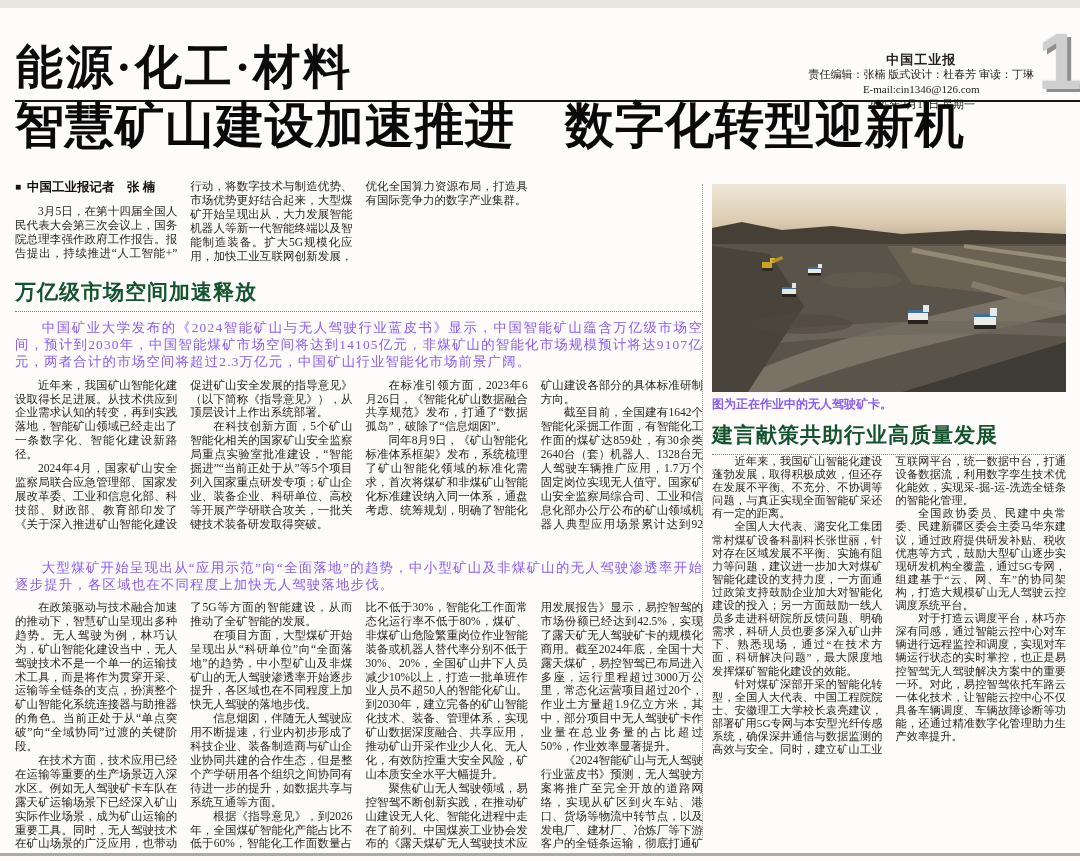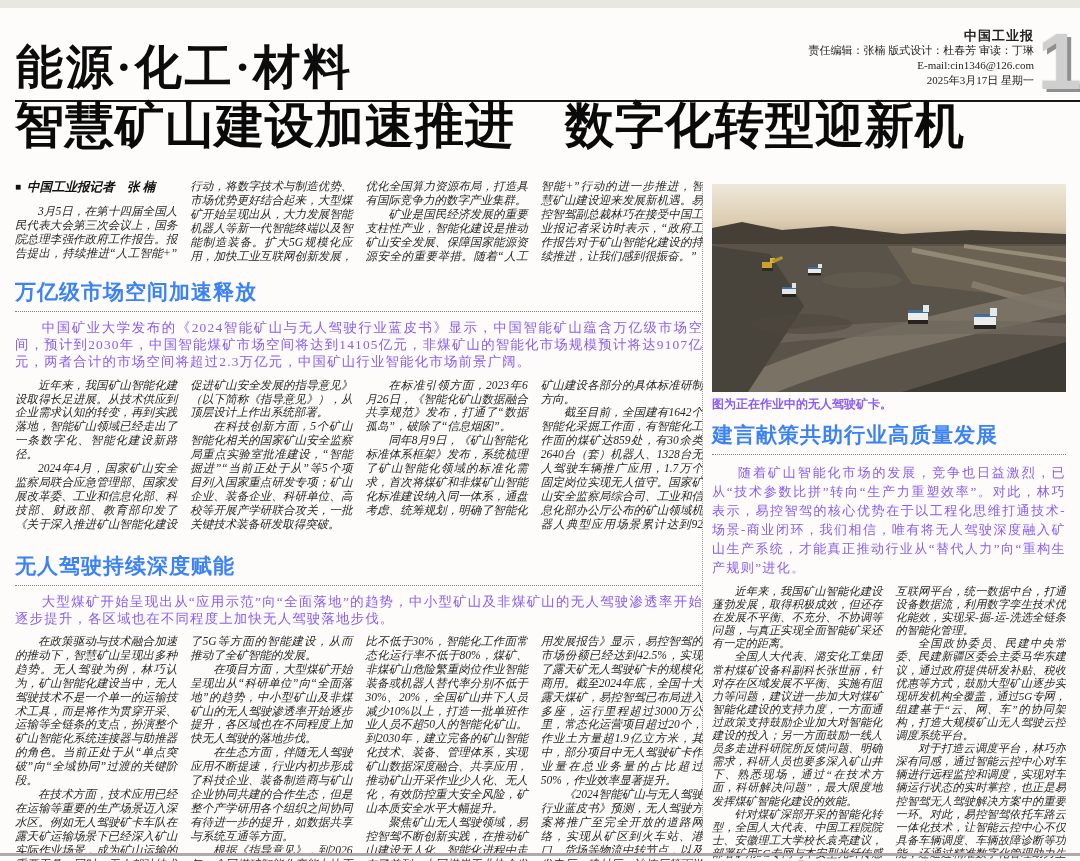--- a/index.html
+++ b/index.html
@@ -9,21 +9,21 @@
     font-family:"Liberation Serif","DejaVu Serif",serif;
     padding-left:44px;
   }
   
   .masthead-title{
     position:absolute;left:16px;top:28px;
     font-size:47px;font-weight:900;letter-spacing:3px;
     font-family:"Liberation Serif","DejaVu Serif",serif;color:#0c0c0c;
   }
   .masthead-right{
-    position:absolute;right:90px;top:20px;text-align:right;
+    position:absolute;right:90px;top:44px;text-align:center;
     font-size:11px;line-height:15px;color:#222;
     font-family:"Liberation Serif","DejaVu Serif",serif;
   }
   .paper-name{font-weight:700;font-size:13px;letter-spacing:1px;}
   .page-num{
     position:absolute;right:6px;top:14px;
     font-family:"Liberation Sans","DejaVu Sans",sans-serif;
     font-size:80px;font-weight:900;line-height:80px;letter-spacing:-2px;
     color:#cfcfcf;text-shadow:4px 3px 0 #8f8f8f,-1px -1px 0 #f2f2f2;
   }
@@ -36,27 +36,27 @@
   }
   
   .main-left{position:absolute;left:15px;top:172px;width:688px;}
   .v-divider{position:absolute;left:702px;top:176px;height:656px;border-left:1px dotted #9a9a9a;}
   .main-right{position:absolute;left:712px;top:176px;width:354px;}
   .bottom-rule{position:absolute;left:0;top:845px;width:1080px;height:3px;background:#ababab;}
 
   p{margin:0;text-indent:2em;}
   .cols4{column-count:4;column-gap:13px;column-fill:auto;overflow:hidden;}
   .cols2{column-count:2;column-gap:13px;column-fill:auto;overflow:hidden;}
-  .bodytext{font-size:11.5px;line-height:13.9px;color:#262626;text-align:justify;font-style:italic;}
+  .bodytext{font-size:11.5px;line-height:13.9px;color:#262626;text-align:justify;}
   .lead{height:90px;margin-bottom:8px;}
   .byline{font-size:12.5px;font-weight:600;text-indent:0;margin-bottom:10px;color:#111;}
   .byline-marker{font-size:10px;vertical-align:1px;margin-right:6px;}
 
   .sec-h{
-    margin:0;padding:0 0 5px 0;font-size:21px;font-weight:700;color:#3b82f6;
+    margin:0;padding:0 0 5px 0;font-size:21px;font-weight:700;color:#14532d;
     font-family:"Liberation Sans","DejaVu Sans",sans-serif;letter-spacing:1px;
     border-bottom:1px dotted #7e7e7e;
   }
   .kai{
     font-size:13.4px;line-height:17.2px;letter-spacing:1.2px;color:#8b5cf6;
     padding:7px 0 8px 0;text-align:justify;
     font-family:"Liberation Serif","DejaVu Serif",serif;
   }
   .kai p{text-indent:2em;}
   .sec1-body{height:166px;}
@@ -91,49 +91,47 @@
   <h1 class="headline">智慧矿山建设加速推进　数字化转型迎新机</h1>
 
   <div class="main-left">
 
     <div class="lead cols4 bodytext">
       <div class="byline">
         <span class="byline-marker">■</span><span>中国工业报记者　张 楠</span>
       </div>
       <div>
           <p>3月5日，在第十四届全国人民代表大会第三次会议上，国务院总理李强作政府工作报告。报告提出，持续推进“人工智能+”行动，将数字技术与制造优势、市场优势更好结合起来，大型煤矿开始呈现出从，大力发展智能机器人等新一代智能终端以及智能制造装备。扩大5G规模化应用，加快工业互联网创新发展，优化全国算力资源布局，打造具有国际竞争力的数字产业集群。</p>
-          <p>矿业是国民经济发展的重要支柱性产业，智能化建设是推动矿山安全发展、保障国家能源资源安全的重要举措。随着“人工智能+”行动的进一步推进，智慧矿山建设迎来发展新机遇。易控智驾副总裁林巧在接受中国工业报记者采访时表示，“政府工作报告对于矿山智能化建设的持续推进，让我们感到很振奋。”</p>
         </div>
     </div>
 
     <div class="section">
       <h2 class="sec-h">万亿级市场空间加速释放</h2>
       <div class="kai">
           <p>中国矿业大学发布的《2024智能矿山与无人驾驶行业蓝皮书》显示，中国智能矿山蕴含万亿级市场空间，预计到2030年，中国智能煤矿市场空间将达到14105亿元，非煤矿山的智能化市场规模预计将达9107亿元，两者合计的市场空间将超过2.3万亿元，中国矿山行业智能化市场前景广阔。</p>
         </div>
       <div class="cols4 bodytext sec1-body">
           <p>近年来，我国矿山智能化建设取得长足进展。从技术供应到企业需求认知的转变，再到实践落地，智能矿山领域已经走出了一条数字化、智能化建设新路径。</p>
           <p>2024年4月，国家矿山安全监察局联合应急管理部、国家发展改革委、工业和信息化部、科技部、财政部、教育部印发了《关于深入推进矿山智能化建设 促进矿山安全发展的指导意见》（以下简称《指导意见》），从顶层设计上作出系统部署。</p>
           <p>在科技创新方面，5个矿山智能化相关的国家矿山安全监察局重点实验室批准建设，“智能掘进”“当前正处于从”等5个项目列入国家重点研发专项；矿山企业、装备企业、科研单位、高校等开展产学研联合攻关，一批关键技术装备研发取得突破。</p>
           <p>在标准引领方面，2023年6月26日，《智能化矿山数据融合共享规范》发布，打通了“数据孤岛”，破除了“信息烟囱”。</p>
           <p>同年8月9日，《矿山智能化标准体系框架》发布，系统梳理了矿山智能化领域的标准化需求，首次将煤矿和非煤矿山智能化标准建设纳入同一体系，通盘考虑、统筹规划，明确了智能化矿山建设各部分的具体标准研制方向。</p>
           <p>截至目前，全国建有1642个智能化采掘工作面，有智能化工作面的煤矿达859处，有30余类2640台（套）机器人、1328台无人驾驶车辆推广应用，1.7万个固定岗位实现无人值守。国家矿山安全监察局综合司、工业和信息化部办公厅公布的矿山领域机器人典型应用场景累计达到92个。国家能源集团榆家梁煤矿、中煤集团大海则煤矿、山东黄金集团三山岛金矿、首钢矿业公司杏山铁矿等一批典型案例相继涌现。</p>
         </div>
     </div>
 
     <div class="section">
-      <h2 class="sec-h">无人驾驶持续深度赋能</h2>
       <div class="kai">
           <p>大型煤矿开始呈现出从“应用示范”向“全面落地”的趋势，中小型矿山及非煤矿山的无人驾驶渗透率开始逐步提升，各区域也在不同程度上加快无人驾驶落地步伐。</p>
         </div>
       <div class="cols4 bodytext sec2-body">
           <p>在政策驱动与技术融合加速的推动下，智慧矿山呈现出多种趋势。无人驾驶为例，林巧认为，矿山智能化建设当中，无人驾驶技术不是一个单一的运输技术工具，而是将作为贯穿开采、运输等全链条的支点，扮演整个矿山智能化系统连接器与助推器的角色。当前正处于从“单点突破”向“全域协同”过渡的关键阶段。</p>
           <p>在技术方面，技术应用已经在运输等重要的生产场景迈入深水区。例如无人驾驶矿卡车队在露天矿运输场景下已经深入矿山实际作业场景，成为矿山运输的重要工具。同时，无人驾驶技术在矿山场景的广泛应用，也带动了5G等方面的智能建设，从而推动了全矿智能的发展。</p>
           <p>在项目方面，大型煤矿开始呈现出从“科研单位”向“全面落地”的趋势，中小型矿山及非煤矿山的无人驾驶渗透率开始逐步提升，各区域也在不同程度上加快无人驾驶的落地步伐。</p>
-          <p>在生态方面，伴随无人驾驶应用不断提速，行业内初步形成了科技企业、装备制造商与矿山企业协同共建的合作生态，但是整个产学研用各个组织之间协同有待进一步的提升，如数据共享与系统互通等方面。</p>
+          <p>信息烟囱，伴随无人驾驶应用不断提速，行业内初步形成了科技企业、装备制造商与矿山企业协同共建的合作生态，但是整个产学研用各个组织之间协同有待进一步的提升，如数据共享与系统互通等方面。</p>
           <p>根据《指导意见》，到2026年，全国煤矿智能化产能占比不低于60%，智能化工作面数量占比不低于30%，智能化工作面常态化运行率不低于80%，煤矿、非煤矿山危险繁重岗位作业智能装备或机器人替代率分别不低于30%、20%，全国矿山井下人员减少10%以上，打造一批单班作业人员不超50人的智能化矿山。到2030年，建立完备的矿山智能化技术、装备、管理体系，实现矿山数据深度融合、共享应用，推动矿山开采作业少人化、无人化，有效防控重大安全风险，矿山本质安全水平大幅提升。</p>
           <p>聚焦矿山无人驾驶领域，易控智驾不断创新实践，在推动矿山建设无人化、智能化进程中走在了前列。中国煤炭工业协会发布的《露天煤矿无人驾驶技术应用发展报告》显示，易控智驾的市场份额已经达到42.5%，实现了露天矿无人驾驶矿卡的规模化商用。截至2024年底，全国十大露天煤矿，易控智驾已布局进入多座，运行里程超过3000万公里，常态化运营项目超过20个，作业土方量超1.9亿立方米，其中，部分项目中无人驾驶矿卡作业量在总业务量的占比超过50%，作业效率显著提升。</p>
           <p>《2024智能矿山与无人驾驶行业蓝皮书》预测，无人驾驶方案将推广至完全开放的道路网络，实现从矿区到火车站、港口、货场等物流中转节点，以及发电厂、建材厂、冶炼厂等下游客户的全链条运输，彻底打通矿物运输的全链条，实现从源头到终端的无缝连接，为矿主提供全周期的无人驾驶服务。</p>
         </div>
     </div>
 
   </div>
 
   <div class="v-divider"></div>
 
@@ -193,23 +191,20 @@
           <rect x="262" y="130" width="22" height="3" fill="#3d6f9e"></rect>
           <rect x="278" y="124" width="7" height="8" fill="#e3e8ea"></rect>
           <rect x="262" y="141" width="22" height="4" fill="#26221d"></rect>
         </g>
       </svg>
     </div>
     <div class="caption">图为正在作业中的无人驾驶矿卡。</div>
 
     <div class="section">
       <h2 class="sec-h">建言献策共助行业高质量发展</h2>
-      <div class="kai sec3-kai">
-          <p>随着矿山智能化市场的发展，竞争也日益激烈，已从“技术参数比拼”转向“生产力重塑效率”。对此，林巧表示，易控智驾的核心优势在于以工程化思维打通技术-场景-商业闭环，我们相信，唯有将无人驾驶深度融入矿山生产系统，才能真正推动行业从“替代人力”向“重构生产规则”进化。</p>
-        </div>
       <div class="cols2 bodytext sec3-body">
           <p>近年来，我国矿山智能化建设蓬勃发展，取得积极成效，但还存在发展不平衡、不充分、不协调等问题，与真正实现全面智能矿采还有一定的距离。</p>
           <p>全国人大代表、潞安化工集团常村煤矿设备科副科长张世丽，针对存在区域发展不平衡、实施有阻力等问题，建议进一步加大对煤矿智能化建设的支持力度，一方面通过政策支持鼓励企业加大对智能化建设的投入；另一方面鼓励一线人员多走进科研院所反馈问题、明确需求，科研人员也要多深入矿山井下、熟悉现场，通过“在技术方面，科研解决问题”，最大限度地发挥煤矿智能化建设的效能。</p>
           <p>针对煤矿深部开采的智能化转型，全国人大代表、中国工程院院士、安徽理工大学校长袁亮建议，部署矿用5G专网与本安型光纤传感系统，确保深井通信与数据监测的高效与安全。同时，建立矿山工业互联网平台，统一数据中台，打通设备数据流，利用数字孪生技术优化能效，实现采-掘-运-洗选全链条的智能化管理。</p>
           <p>全国政协委员、民建中央常委、民建新疆区委会主委马华东建议，通过政府提供研发补贴、税收优惠等方式，鼓励大型矿山逐步实现研发机构全覆盖，通过5G专网，组建基于“云、网、车”的协同架构，打造大规模矿山无人驾驶云控调度系统平台。</p>
           <p>对于打造云调度平台，林巧亦深有同感，通过智能云控中心对车辆进行远程监控和调度，实现对车辆运行状态的实时掌控，也正是易控智驾无人驾驶解决方案中的重要一环。对此，易控智驾依托车路云一体化技术，让智能云控中心不仅具备车辆调度、车辆故障诊断等功能，还通过精准数字化管理助力生产效率提升。</p>
         </div>
     </div>
 
   </div>

